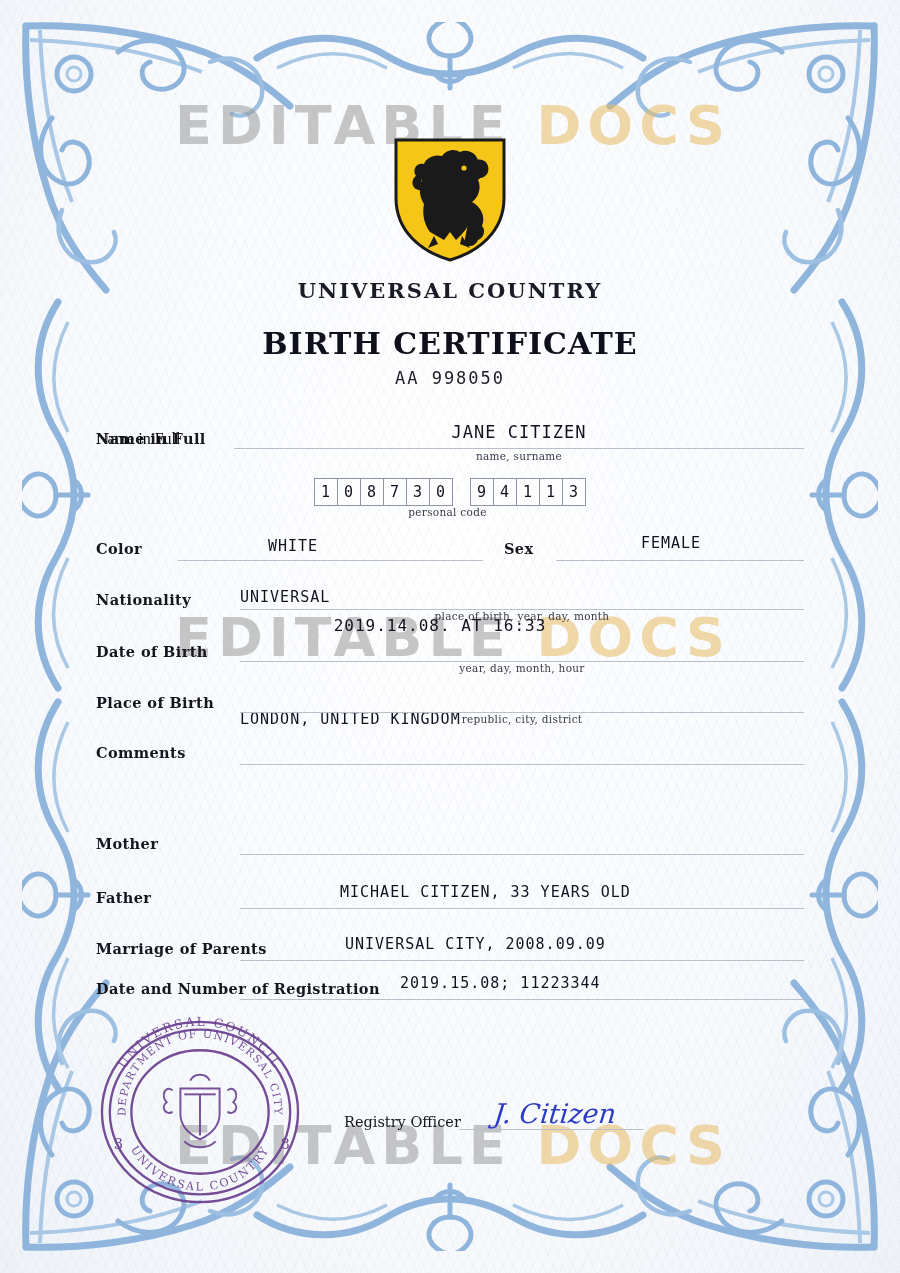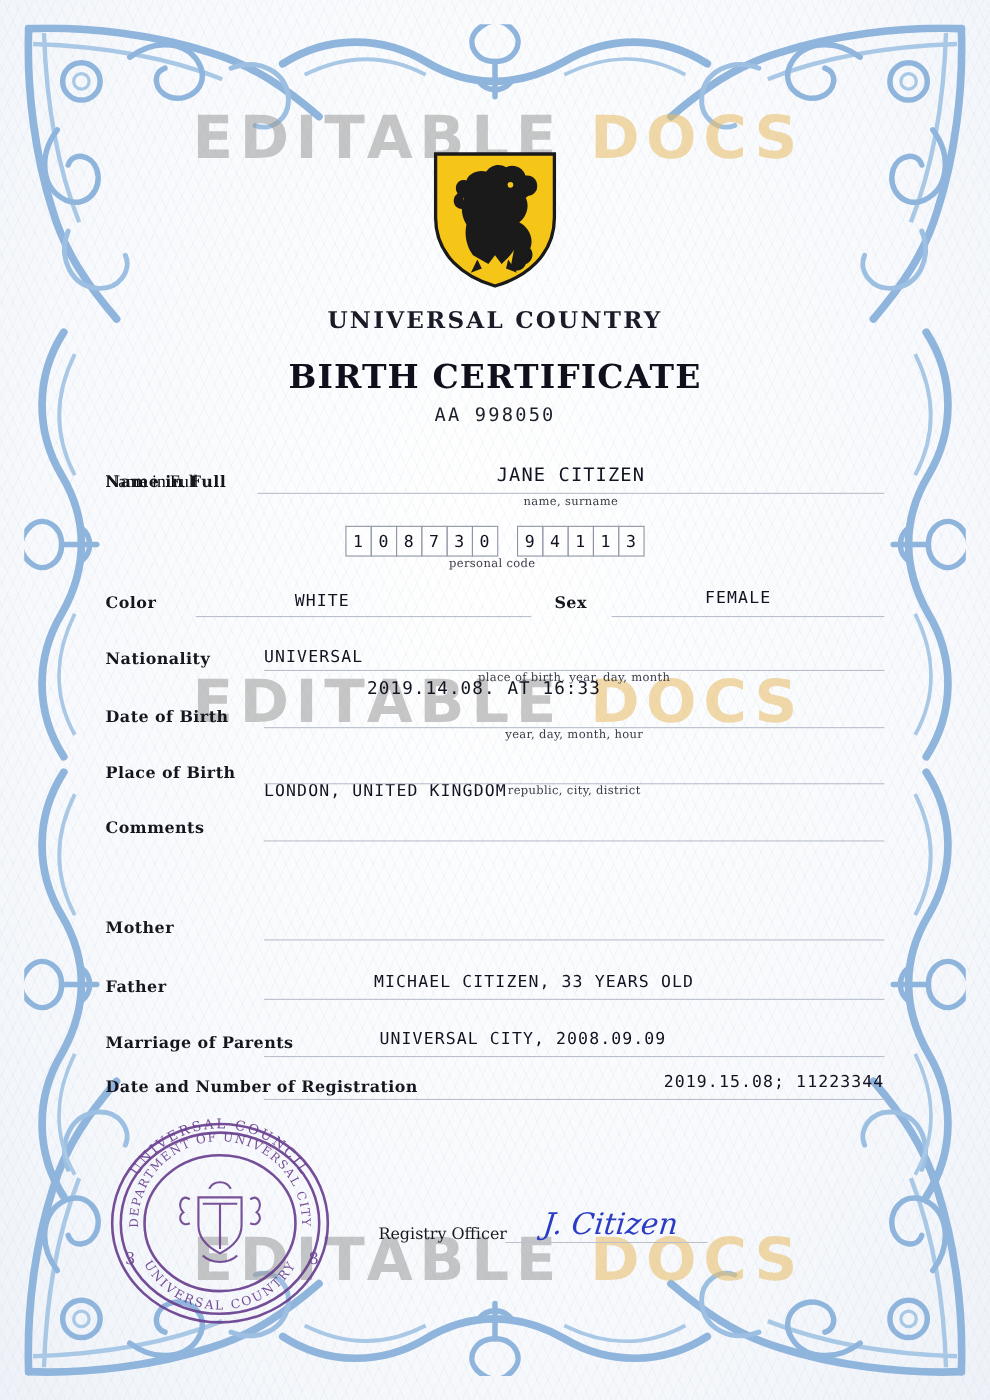--- a/index.html
+++ b/index.html
@@ -264,21 +264,21 @@
 
   <div class="label" style="position:absolute;left:96px;top:889px;">Father</div>
   <div class="value" style="position:absolute;left:340px;top:883px;width:464px;text-align:left;">MICHAEL CITIZEN, 33 YEARS OLD</div>
   <div class="rule" style="left:240px;top:908px;width:564px;"></div>
 
   <div class="label" style="position:absolute;left:96px;top:940px;">Marriage of Parents</div>
   <div class="value" style="position:absolute;left:345px;top:935px;width:459px;text-align:left;">UNIVERSAL CITY, 2008.09.09</div>
   <div class="rule" style="left:240px;top:960px;width:564px;"></div>
 
   <div class="label" style="position:absolute;left:96px;top:980px;">Date and Number of Registration</div>
-  <div class="value" style="position:absolute;left:400px;top:974px;width:404px;text-align:right;">2019.15.08;  11223344</div>
+  <div class="value" style="position:absolute;left:400px;top:974px;width:404px;text-align:left;">2019.15.08;  11223344</div>
   <div class="rule" style="left:240px;top:999px;width:564px;"></div>
 
 
   <div class="officer-row">
     <span class="lbl">Registry Officer</span>
     <span class="sign">J. Citizen</span>
   </div>
 
   <div class="stamp">
     <svg viewBox="0 0 240 204" xmlns="http://www.w3.org/2000/svg">

